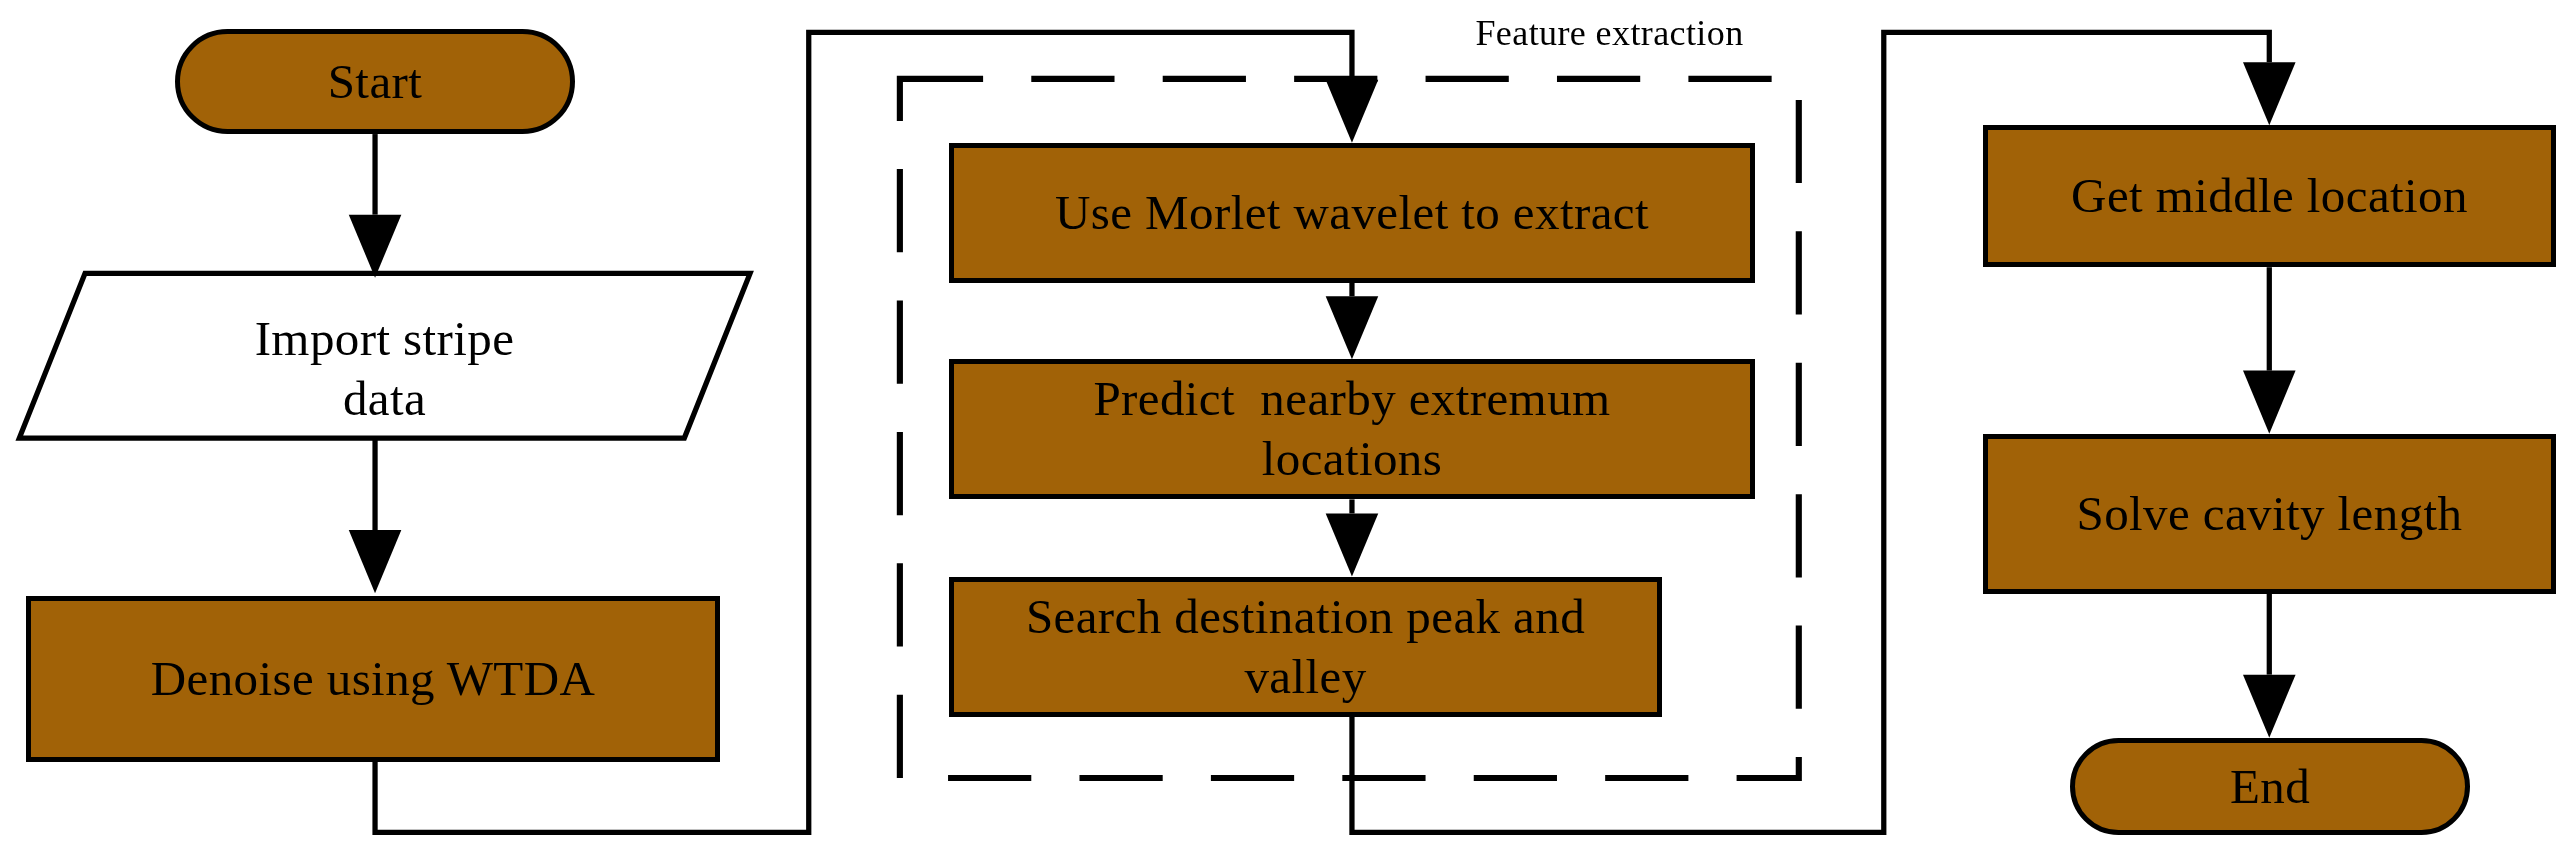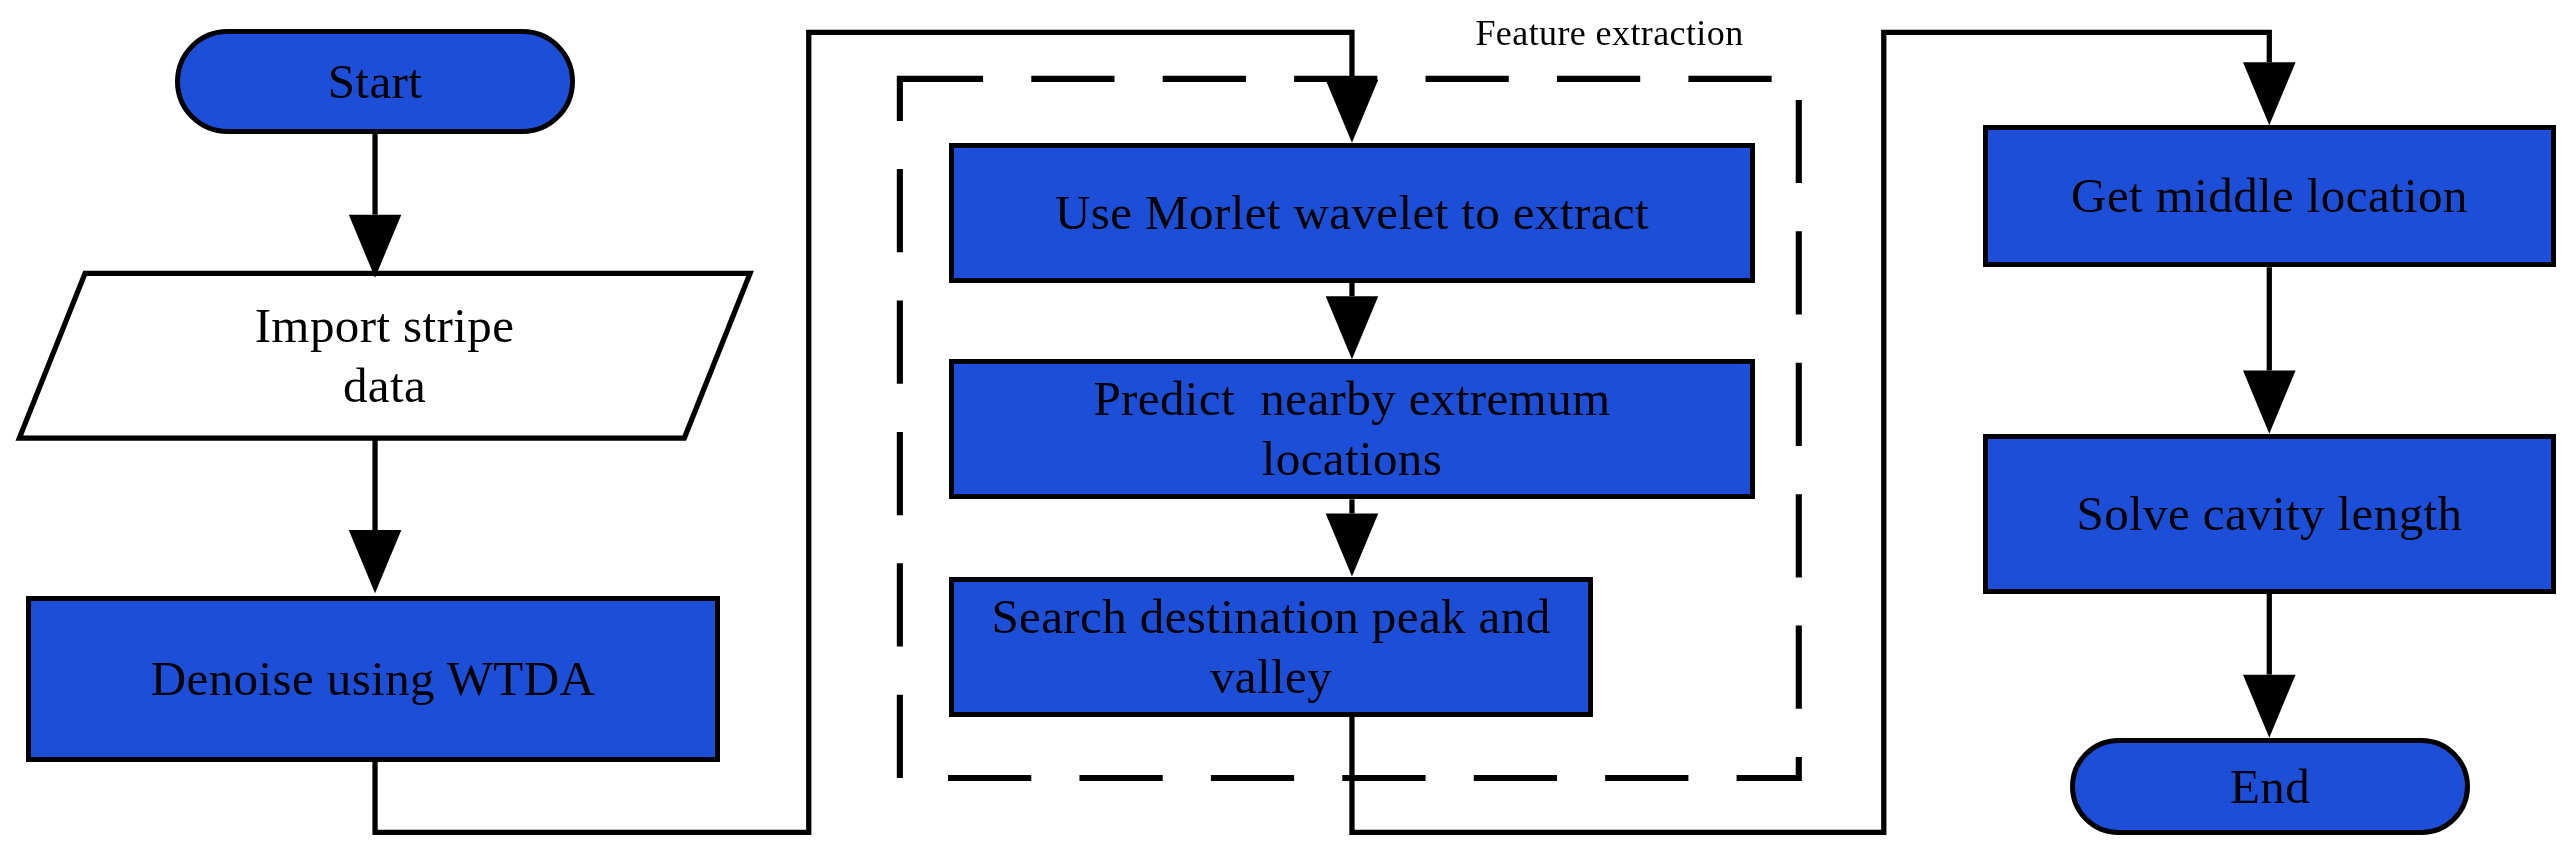--- a/index.html
+++ b/index.html
@@ -37,42 +37,42 @@
   .node {
     position: absolute;
     box-sizing: border-box;
     display: flex;
     flex-direction: column;
     align-items: center;
     justify-content: center;
     text-align: center;
     font-size: 49px;
     line-height: 1.22;
-    background: #1d4ed8;
+    background: #a16207;
   }
   .node.plain { background: transparent; border: none; }
   .process { border: 5.3px solid #000000; }
   .terminator { border: 5.3px solid #000000; border-radius: 54px; }
   .box-line { white-space: pre; letter-spacing: 0.4px; }
   #feature-label {
     position: absolute;
     left: 1386px; top: 5.3px;
     width: 447px; height: 56px;
     font-size: 36px;
     text-align: center;
     line-height: 56px;
     letter-spacing: 0.4px;
   }
   
   #node-start       { left: 175px;  top: 29px;  width: 400px; height: 105px; }
-  #node-import      { left: 19px;   top: 273px; width: 731px; height: 165px; }
+  #node-import      { left: 19px;   top: 286px; width: 731px; height: 165px; }
   #node-denoise     { left: 26px;   top: 596px; width: 694px; height: 166px; }
   #node-morlet      { left: 949px; top: 143px; width: 806px; height: 140px; }
   #node-predict     { left: 949px; top: 359px; width: 806px; height: 140px; }
-  #node-search      { left: 949px; top: 577px; width: 644px; height: 140px; }
+  #node-search      { left: 949px; top: 577px; width: 713px; height: 140px; }
   #node-get-middle  { left: 1983px; top: 125px; width: 573px; height: 142px; }
   #node-solve       { left: 1983px; top: 434px; width: 573px; height: 160px; }
   #node-end         { left: 2070px; top: 738px; width: 400px; height: 97px; }
 </style>
 </head>
 <body>
 
 <div id="stage">
 
   <svg id="wires" viewBox="0 0 2940 977">

